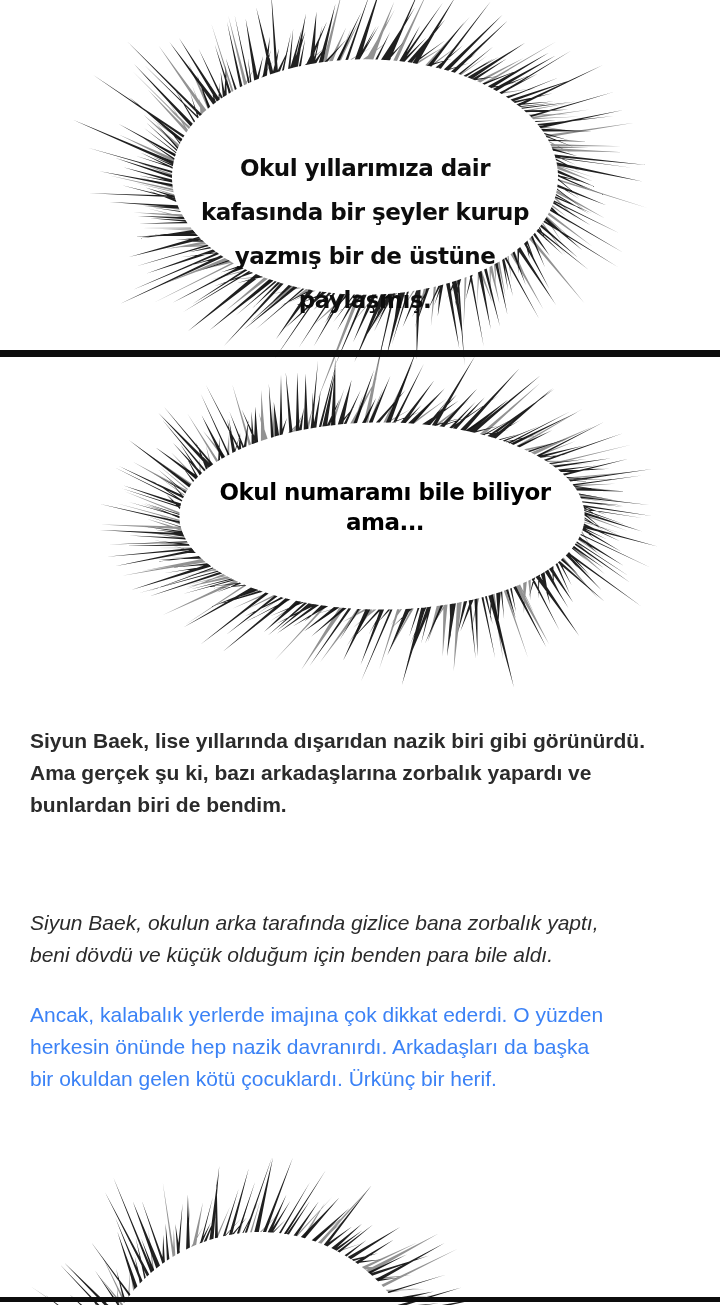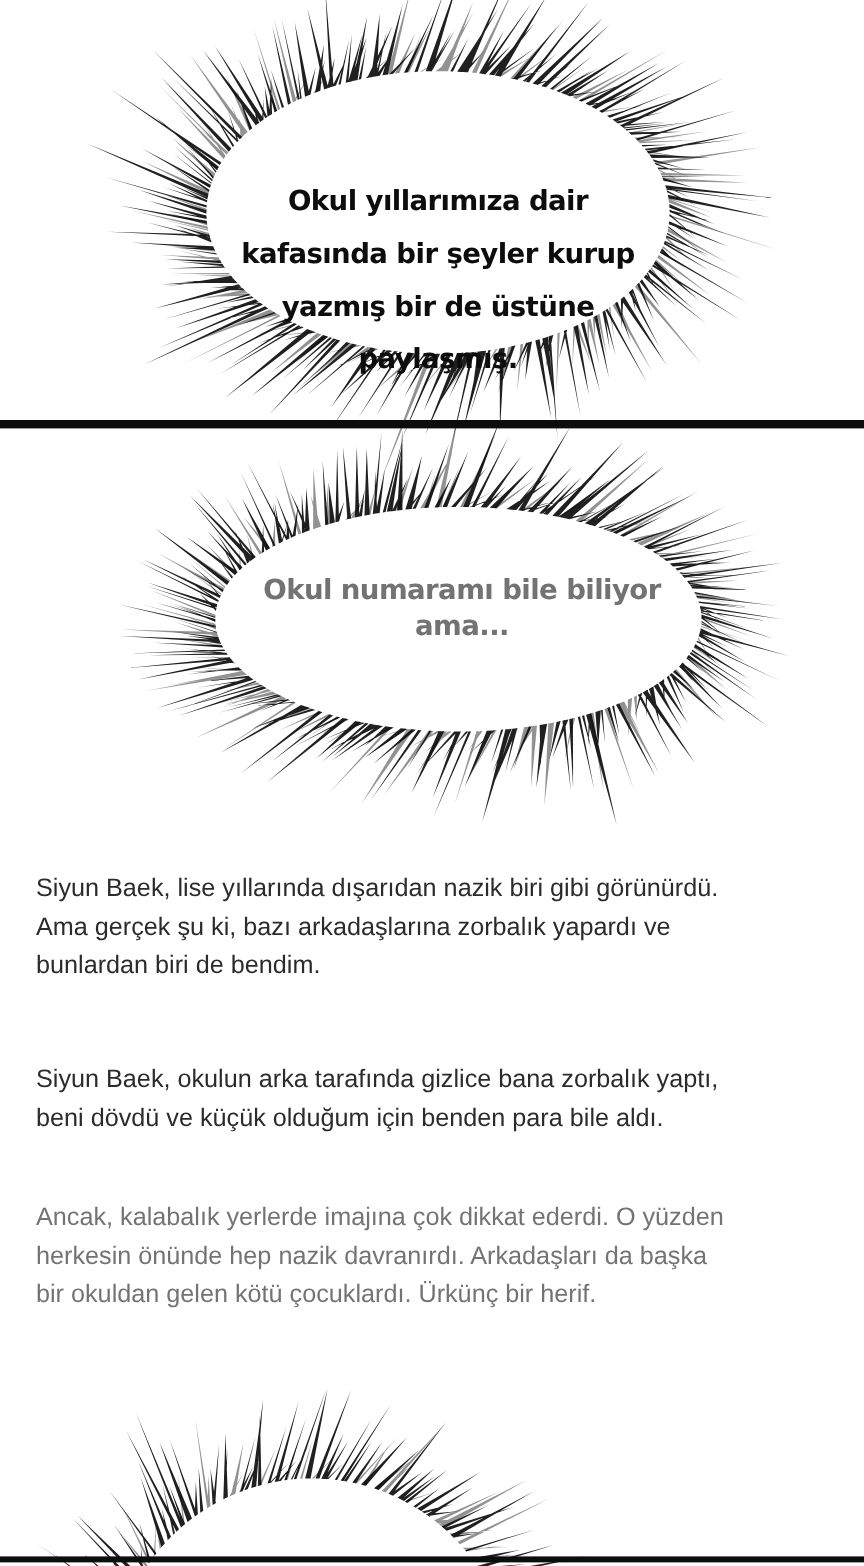--- a/index.html
+++ b/index.html
@@ -17,21 +17,21 @@
     font-family:"DejaVu Sans",sans-serif;font-weight:700;
     color:#0d0d0d;text-align:center;white-space:pre;letter-spacing:-0.5px;
   }
   .bubble1{left:115px;top:146px;width:500px;font-size:23px;line-height:44px;}
   .bubble2{left:135px;top:477px;width:500px;font-size:23px;line-height:30px;}
   .narration p{
     position:absolute;z-index:3;margin:0;left:30px;width:685px;
     font-size:21px;line-height:32px;color:#2b2b2b;white-space:pre;
     font-family:"Liberation Sans",sans-serif;letter-spacing:0;
   }
-  .p1{top:725px;} .p2{top:884px;} .p3{top:999px;}
+  .p1{top:725px;} .p2{top:907px;font-style:italic;} .p3{top:999px;}
 </style>
 </head>
 <body style="background: rgb(255, 255, 255);">
 
 <div class="page">
 
   <div class="divider divider-top" style="background: rgb(13, 13, 13);"></div>
   <div class="divider divider-bottom" style="background: rgb(13, 13, 13);"></div>
 
   <svg id="bursts" width="720" height="1305" viewBox="0 0 720 1305">
@@ -47,27 +47,27 @@
         <path d="M425.9 1403.0L466.7 1430.9L425.8 1406.1ZM424.1 1423.0L493.1 1459.9L423.8 1424.8ZM422.7 1431.0L469.1 1470.5L422.2 1433.1ZM419.2 1444.8L468.5 1479.7L418.4 1447.5ZM417.6 1450.1L464.0 1500.0L417.0 1451.9ZM413.3 1461.5L456.4 1500.1L412.5 1463.5ZM411.5 1465.9L473.0 1514.3L410.6 1467.7ZM407.3 1474.5L441.3 1511.0L406.3 1476.4ZM405.5 1477.9L452.4 1532.9L403.4 1481.7ZM400.9 1485.7L432.4 1526.4L399.3 1488.3ZM395.0 1494.6L427.6 1554.5L392.3 1498.3ZM388.7 1502.8L399.8 1548.5L386.4 1505.5ZM375.1 1517.6L407.7 1588.5L371.7 1520.8ZM367.1 1524.8L387.0 1587.1L365.2 1526.4ZM353.8 1534.9L368.2 1593.6L350.4 1537.2ZM350.7 1537.0L373.4 1629.6L348.4 1538.5ZM344.0 1541.2L357.3 1641.7L340.9 1542.9ZM333.5 1546.8L326.5 1600.2L331.0 1548.0ZM318.7 1553.2L312.1 1614.5L316.1 1554.2ZM311.5 1555.8L305.0 1612.8L308.4 1556.8ZM304.9 1557.8L290.0 1624.5L300.9 1558.9ZM279.5 1562.8L261.8 1616.9L275.4 1563.3ZM271.2 1563.6L248.5 1635.1L268.0 1563.8ZM263.8 1563.9L236.2 1630.6L260.8 1564.0ZM248.8 1563.6L223.5 1630.5L246.2 1563.4ZM230.7 1561.4L200.9 1620.5L228.4 1561.0ZM223.5 1559.9L195.0 1596.3L219.7 1559.0ZM199.7 1552.6L164.7 1592.6L197.8 1551.9ZM178.2 1542.4L133.9 1567.3L176.2 1541.3ZM161.2 1531.4L109.2 1548.9L158.9 1529.7ZM153.8 1525.5L115.8 1545.9L152.3 1524.3ZM150.2 1522.5L107.8 1544.2L147.1 1519.7ZM138.1 1510.6L47.0 1555.4L135.5 1507.7ZM130.3 1501.5L70.1 1523.9L127.5 1497.9ZM128.4 1499.2L78.1 1513.3L126.1 1496.1ZM121.7 1489.7L64.2 1493.3L119.8 1486.8ZM119.0 1485.6L65.5 1483.1L117.6 1483.2ZM113.2 1475.5L67.5 1476.6L112.4 1473.9ZM106.8 1461.8L18.2 1476.8L106.1 1460.2ZM103.3 1452.9L57.4 1437.3L101.9 1448.6ZM102.0 1448.8L31.8 1448.2L101.4 1446.8ZM99.1 1438.8L57.5 1427.2L98.6 1436.9ZM97.5 1431.7L43.6 1419.0L96.9 1428.8ZM96.4 1426.3L18.3 1403.7L95.8 1422.3ZM94.7 1413.2L45.0 1396.7L94.4 1409.4ZM94.3 1406.9L28.4 1388.3L94.1 1402.5ZM94.0 1396.9L45.9 1377.6L94.1 1394.6ZM94.5 1385.6L24.8 1359.3L94.9 1381.3ZM95.7 1374.8L36.9 1341.8L96.2 1371.4ZM99.0 1357.5L40.8 1322.3L99.7 1354.9ZM100.9 1350.8L56.6 1316.3L101.5 1348.6ZM103.0 1344.2L45.3 1294.7L104.1 1341.0ZM108.0 1331.4L69.8 1294.7L109.6 1327.8ZM112.5 1321.8L60.2 1264.8L113.7 1319.6ZM115.4 1316.6L64.3 1262.7L117.2 1313.3ZM120.0 1308.9L95.0 1270.5L121.1 1307.1ZM129.2 1295.9L91.0 1242.1L130.4 1294.3ZM134.6 1289.2L117.3 1231.5L137.4 1286.2ZM140.6 1282.7L115.2 1217.4L142.5 1280.7ZM147.0 1276.4L104.9 1191.9L149.2 1274.4ZM150.8 1273.0L113.3 1177.5L152.8 1271.3ZM156.3 1268.4L132.8 1201.5L160.0 1265.5ZM162.4 1263.8L141.6 1200.3L164.4 1262.3ZM177.2 1254.2L182.6 1203.6L179.4 1252.9ZM186.1 1249.4L187.9 1194.5L189.9 1247.5ZM200.0 1243.2L212.9 1197.2L201.8 1242.5ZM209.4 1239.9L219.3 1166.0L213.5 1238.7ZM214.9 1238.3L216.6 1179.2L217.9 1237.5ZM222.9 1236.2L238.6 1189.1L225.2 1235.7ZM228.9 1235.0L248.8 1168.2L232.2 1234.4ZM236.9 1233.6L255.1 1181.8L238.8 1233.4ZM244.8 1232.7L272.0 1157.2L247.0 1232.5ZM254.3 1232.1L273.0 1157.5L258.8 1232.0ZM262.9 1232.0L292.8 1157.7L266.2 1232.1ZM267.7 1232.2L286.5 1194.6L271.0 1232.4ZM279.0 1233.1L310.1 1181.9L280.9 1233.3ZM284.0 1233.8L325.8 1170.3L286.2 1234.1ZM300.8 1237.1L339.4 1197.6L305.0 1238.2ZM311.7 1240.3L349.3 1208.3L315.6 1241.6ZM323.8 1244.8L371.7 1184.9L326.4 1245.9ZM331.3 1248.1L362.0 1223.7L334.7 1249.8ZM337.5 1251.2L373.1 1224.6L339.6 1252.4ZM347.7 1257.1L400.2 1226.9L350.9 1259.2ZM355.3 1262.1L394.0 1239.6L357.9 1264.0ZM369.8 1273.5L429.2 1255.4L372.2 1275.7ZM375.7 1279.0L444.6 1243.0L378.3 1281.6ZM387.5 1291.7L445.6 1274.7L388.6 1293.0ZM392.9 1298.5L433.9 1291.5L395.1 1301.6ZM397.4 1304.9L461.4 1287.5L399.0 1307.4ZM402.0 1312.1L488.5 1296.7L403.9 1315.3ZM406.8 1320.5L497.8 1312.9L408.2 1323.2ZM408.8 1324.4L465.1 1317.0L410.0 1327.0ZM413.7 1335.4L468.8 1331.1L414.5 1337.3ZM417.1 1344.6L480.2 1354.6L417.9 1346.7ZM420.7 1356.6L466.3 1368.5L421.3 1358.7ZM423.2 1367.6L471.2 1382.0L423.6 1370.1ZM425.2 1382.4L484.3 1407.0L425.6 1386.5ZM426.0 1397.8L442.8 1419.8L426.0 1400.6ZM425.2 1413.7L450.0 1432.1L425.1 1415.2ZM424.2 1421.9L449.8 1451.9L424.0 1423.7ZM424.1 1423.2L439.6 1450.8L423.8 1424.9ZM422.9 1429.8L438.5 1448.3L422.3 1432.9ZM415.6 1455.8L432.0 1481.3L414.5 1458.6ZM405.1 1478.6L423.2 1519.7L404.1 1480.3ZM401.0 1485.5L416.6 1509.3L400.2 1486.9ZM395.1 1494.4L408.3 1519.9L393.6 1496.5ZM382.9 1509.6L395.7 1546.1L381.9 1510.7ZM382.5 1510.0L385.3 1533.2L380.8 1511.8ZM377.4 1515.3L388.3 1555.1L375.3 1517.4ZM367.0 1524.9L368.2 1547.1L365.7 1525.9ZM364.7 1526.8L356.8 1553.5L363.4 1527.8ZM359.5 1530.8L360.9 1562.1L357.8 1532.1ZM349.6 1537.7L355.6 1576.5L347.6 1539.0ZM321.8 1552.0L312.5 1590.8L320.1 1552.7ZM294.1 1560.4L289.6 1597.0L292.0 1560.9ZM283.3 1562.3L266.7 1592.3L280.6 1562.7ZM277.9 1563.0L267.1 1589.0L276.3 1563.2ZM267.1 1563.8L257.1 1584.9L265.3 1563.9ZM265.5 1563.9L250.3 1582.0L262.5 1564.0ZM256.1 1563.9L230.7 1599.0L253.3 1563.8ZM243.3 1563.1L225.0 1575.5L240.3 1562.8ZM230.4 1561.3L210.0 1582.0L228.0 1560.9ZM227.5 1560.8L206.1 1570.3L224.8 1560.2ZM212.1 1556.9L186.6 1575.1L209.5 1556.1ZM193.9 1550.2L165.9 1581.0L191.9 1549.4ZM180.4 1543.6L145.2 1555.7L178.8 1542.8ZM175.7 1541.0L135.5 1555.5L173.8 1539.9ZM171.0 1538.1L148.9 1549.7L169.7 1537.3ZM152.0 1524.0L119.0 1535.7L150.9 1523.1ZM148.1 1520.6L116.1 1522.7L146.7 1519.3ZM139.1 1511.8L116.2 1514.3L137.5 1510.0ZM135.6 1507.8L107.3 1503.1L133.5 1505.5ZM124.0 1493.2L103.3 1489.7L123.2 1492.0ZM118.7 1485.2L92.4 1481.7L117.9 1483.7ZM116.2 1480.9L92.0 1482.4L115.0 1478.7ZM111.8 1472.7L77.3 1472.7L110.9 1470.9ZM107.9 1464.4L76.2 1451.1L107.1 1462.6ZM100.1 1442.4L69.4 1428.7L99.6 1440.7ZM98.1 1434.5L59.0 1416.9L97.6 1432.5ZM96.2 1424.9L64.1 1416.6L95.9 1422.7ZM96.2 1424.7L59.9 1416.6L95.9 1422.9ZM94.1 1402.8L68.1 1391.3L94.0 1400.8ZM94.0 1394.9L68.3 1378.2L94.1 1392.4ZM94.9 1380.9L77.1 1360.8L95.2 1378.1ZM96.3 1370.3L79.1 1347.2L96.7 1368.1ZM97.5 1364.3L87.6 1343.2L97.8 1362.9ZM99.4 1356.0L82.2 1329.5L100.0 1353.8ZM102.0 1347.1L86.6 1328.8L102.8 1344.6ZM109.8 1327.4L90.7 1296.5L111.0 1324.9ZM112.8 1321.3L105.3 1300.8L114.3 1318.5ZM118.2 1311.8L117.3 1287.3L119.4 1309.8ZM124.0 1302.8L116.1 1269.0L125.6 1300.7ZM139.8 1283.6L134.8 1257.0L141.5 1281.7ZM144.4 1278.9L135.5 1237.2L145.8 1277.5ZM152.4 1271.6L141.1 1238.2L154.2 1270.1ZM162.3 1263.8L163.2 1234.7L164.9 1261.9ZM166.9 1260.6L165.5 1223.4L169.4 1258.9ZM177.2 1254.2L175.4 1224.1L179.9 1252.6ZM187.0 1248.9L189.5 1207.0L188.3 1248.3ZM199.4 1243.5L210.9 1222.5L202.3 1242.4ZM203.6 1241.9L216.1 1215.2L206.5 1240.9ZM224.5 1235.9L240.9 1218.6L225.9 1235.6ZM231.7 1234.4L246.9 1217.2L234.0 1234.1ZM242.3 1233.0L258.0 1202.6L243.6 1232.8ZM269.9 1232.3L290.3 1200.9L272.6 1232.5ZM272.3 1232.5L285.9 1219.6L273.7 1232.6ZM286.5 1234.1L310.0 1200.9L288.9 1234.6ZM293.6 1235.5L318.9 1201.2L296.6 1236.1ZM324.8 1245.2L352.1 1226.6L327.5 1246.4ZM334.2 1249.5L362.5 1230.3L336.7 1250.8ZM344.6 1255.2L366.5 1240.0L346.5 1256.4ZM351.6 1259.6L377.9 1253.3L353.7 1261.0ZM354.8 1261.7L381.8 1259.4L357.0 1263.3ZM368.0 1272.0L407.2 1254.3L370.0 1273.7ZM376.4 1279.7L398.4 1277.7L378.0 1281.3ZM398.5 1306.5L438.9 1303.3L399.6 1308.3ZM401.7 1311.5L438.1 1315.2L403.3 1314.2ZM406.4 1319.8L425.1 1326.0L407.3 1321.4ZM408.1 1323.0L432.4 1336.2L409.2 1325.3ZM417.9 1346.9L442.5 1353.6L418.4 1348.4ZM420.1 1354.3L454.6 1369.3L420.6 1356.2ZM421.2 1358.6L457.5 1374.2L422.0 1361.7ZM422.6 1364.5L457.2 1373.1L423.2 1367.6ZM423.6 1370.2L462.3 1376.6L424.1 1373.2ZM425.1 1381.2L453.1 1392.0L425.3 1383.5ZM425.7 1388.3L446.5 1411.4L425.8 1390.4Z" fill="#0d0d0d" fill-opacity="0.92"></path>
         <path d="M426.0 1397.9L468.8 1426.1L426.0 1400.6ZM425.6 1409.6L475.6 1441.8L425.3 1413.3ZM421.7 1435.6L482.2 1475.2L420.8 1439.2ZM386.6 1505.3L403.1 1554.9L385.1 1507.1ZM379.2 1513.5L392.3 1552.3L378.0 1514.7ZM361.0 1529.7L371.7 1596.4L358.7 1531.4ZM328.5 1549.2L323.8 1601.1L326.6 1550.0ZM294.5 1560.4L291.2 1658.1L291.5 1561.0ZM291.8 1560.9L280.2 1624.1L289.7 1561.3ZM256.9 1564.0L225.7 1624.5L253.5 1563.9ZM241.2 1562.9L211.1 1619.6L237.1 1562.4ZM218.9 1558.8L184.3 1601.8L217.3 1558.4ZM212.3 1557.0L167.5 1597.2L210.0 1556.3ZM194.7 1550.6L146.7 1582.6L191.3 1549.1ZM188.5 1547.8L132.6 1602.4L185.6 1546.4ZM175.1 1540.6L132.7 1554.9L172.0 1538.7ZM164.5 1533.7L123.7 1549.5L162.5 1532.3ZM140.7 1513.4L66.2 1545.0L138.3 1510.8ZM111.1 1471.3L41.2 1481.4L109.9 1468.8ZM94.1 1391.6L48.6 1365.2L94.3 1387.9ZM97.0 1366.8L37.0 1330.3L97.9 1362.2ZM105.3 1337.9L30.8 1286.6L106.1 1335.9ZM123.9 1303.0L101.6 1254.9L125.2 1301.2ZM172.6 1256.9L162.8 1182.8L174.6 1255.7ZM192.3 1246.4L202.9 1202.2L196.2 1244.8ZM295.6 1235.9L332.4 1196.7L297.3 1236.3ZM318.3 1242.6L371.7 1185.8L321.3 1243.7ZM361.8 1266.9L417.4 1242.4L364.2 1268.8ZM365.9 1270.2L438.6 1233.5L369.5 1273.2ZM381.4 1284.8L457.8 1248.7L383.3 1286.9ZM417.8 1346.6L466.6 1356.0L419.1 1350.6ZM423.6 1370.2L466.0 1387.5L424.1 1373.0ZM425.7 1388.4L481.6 1415.8L425.9 1391.9ZM425.8 1404.9L457.8 1427.3L425.7 1407.8ZM419.2 1445.1L430.6 1466.4L418.7 1446.7ZM419.3 1444.7L438.4 1471.1L418.5 1447.4ZM412.1 1464.5L422.0 1480.6L411.3 1466.2ZM410.0 1469.0L415.6 1496.5L409.1 1471.0ZM398.4 1489.6L402.6 1508.4L397.0 1491.8ZM387.9 1503.7L402.2 1538.6L386.6 1505.4ZM352.8 1535.6L347.3 1569.5L351.5 1536.5ZM343.0 1541.7L335.9 1566.0L340.8 1543.0ZM331.1 1548.0L331.4 1590.6L329.2 1548.8ZM325.5 1550.5L324.5 1579.9L323.6 1551.3ZM311.7 1555.7L308.7 1585.2L309.5 1556.4ZM306.9 1557.2L290.4 1593.3L304.7 1557.8ZM294.6 1560.3L279.8 1602.4L291.4 1561.0ZM243.9 1563.2L220.4 1593.9L242.1 1563.0ZM214.7 1557.7L194.1 1580.9L211.5 1556.7ZM200.0 1552.8L180.6 1566.4L198.3 1552.1ZM190.0 1548.5L160.4 1552.6L187.1 1547.1ZM164.2 1533.5L139.8 1537.7L162.8 1532.5ZM160.3 1530.7L134.8 1538.0L158.7 1529.5ZM128.8 1499.6L102.9 1492.2L127.0 1497.3ZM124.3 1493.6L93.5 1487.0L123.2 1492.0ZM105.9 1459.6L79.6 1455.5L105.0 1457.4ZM103.2 1452.4L77.8 1436.1L102.6 1450.8ZM94.6 1411.7L72.8 1397.5L94.5 1410.2ZM94.0 1400.1L60.3 1380.9L94.0 1398.2ZM94.3 1388.6L61.1 1374.1L94.5 1385.3ZM102.8 1344.8L89.1 1317.9L103.7 1342.2ZM106.4 1335.2L84.9 1313.6L107.4 1332.7ZM121.8 1306.1L100.3 1277.4L123.0 1304.3ZM128.1 1297.2L130.1 1267.5L129.4 1295.5ZM133.2 1290.9L130.3 1271.9L135.1 1288.6ZM152.7 1271.3L148.0 1227.3L154.0 1270.3ZM172.9 1256.7L173.8 1228.9L175.3 1255.3ZM191.0 1247.0L203.1 1227.1L192.9 1246.2ZM215.7 1238.0L230.0 1206.8L217.8 1237.5ZM237.6 1233.5L249.0 1199.3L239.9 1233.2ZM250.1 1232.3L260.3 1200.5L251.8 1232.2ZM259.9 1232.0L279.9 1212.5L261.4 1232.0ZM284.0 1233.8L298.7 1214.0L286.3 1234.1ZM302.2 1237.5L324.9 1202.7L304.9 1238.2ZM312.4 1240.5L347.2 1213.6L314.5 1241.2ZM317.9 1242.4L345.3 1218.9L319.9 1243.2ZM337.1 1251.0L362.0 1243.3L338.6 1251.8ZM362.9 1267.8L384.3 1264.5L365.4 1269.8ZM374.6 1278.0L411.1 1275.1L376.6 1279.9ZM385.7 1289.7L425.1 1289.3L387.0 1291.1ZM387.5 1291.7L421.0 1287.7L388.4 1292.8ZM392.8 1298.4L436.1 1295.3L393.7 1299.6ZM412.7 1333.0L436.3 1347.3L413.9 1335.9ZM415.6 1340.2L447.5 1349.1L416.1 1341.7Z" fill="#0d0d0d" fill-opacity="0.45"></path>
       </g>
   </svg>
 
   <div class="bubble-text bubble1" style="color: rgb(13, 13, 13);">Okul yıllarımıza dair
 kafasında bir şeyler kurup
 yazmış bir de üstüne
 paylaşmış.</div>
 
-  <div class="bubble-text bubble2" style="color: #737373;">Okul numaramı bile biliyor
+  <div class="bubble-text bubble2" style="color: #000000;">Okul numaramı bile biliyor
 ama...</div>
 
   <div class="narration">
-    <p class="p1" style="color: rgb(43, 43, 43);">Siyun Baek, lise yıllarında dışarıdan nazik biri gibi görünürdü.
+    <p class="p1" style="color: rgb(43, 43, 43); font-weight: bold;">Siyun Baek, lise yıllarında dışarıdan nazik biri gibi görünürdü.
 Ama gerçek şu ki, bazı arkadaşlarına zorbalık yapardı ve
 bunlardan biri de bendim.</p>
     <p class="p2" style="color: rgb(43, 43, 43);">Siyun Baek, okulun arka tarafında gizlice bana zorbalık yaptı,
 beni dövdü ve küçük olduğum için benden para bile aldı.</p>
-    <p class="p3" style="color: #737373;">Ancak, kalabalık yerlerde imajına çok dikkat ederdi. O yüzden
+    <p class="p3" style="color: #3b82f6;">Ancak, kalabalık yerlerde imajına çok dikkat ederdi. O yüzden
 herkesin önünde hep nazik davranırdı. Arkadaşları da başka
 bir okuldan gelen kötü çocuklardı. Ürkünç bir herif.</p>
   </div>
 
 </div>
 
 </body></html>

